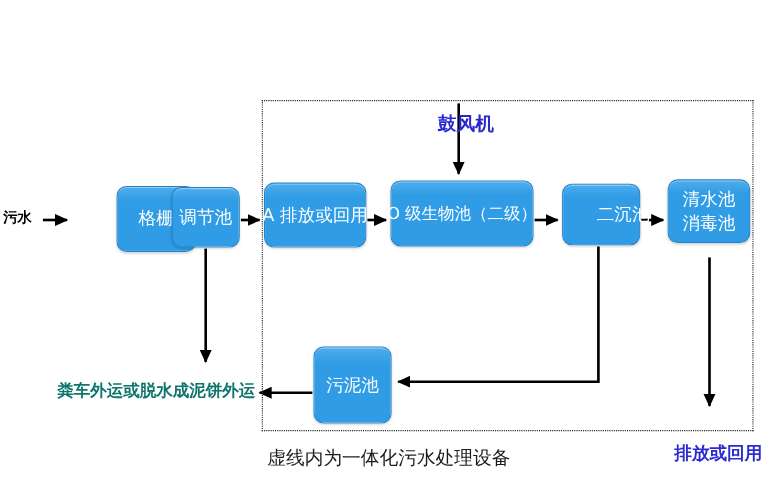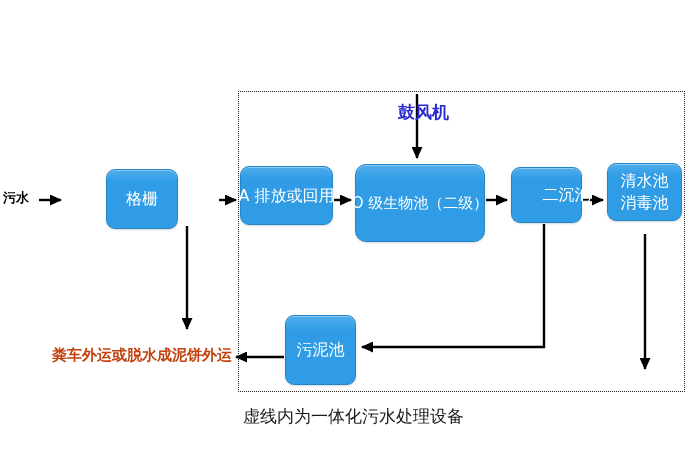--- a/index.html
+++ b/index.html
@@ -12,32 +12,32 @@
     position:absolute;display:flex;flex-direction:column;align-items:center;justify-content:center;
     background:linear-gradient(180deg,#4FACEC 0%,#2F9CE5 22%,#2F9CE5 100%);
     border:1px solid #2484C9;border-radius:9px;
     color:#ffffff;font-size:16px;font-weight:500;text-align:center;line-height:1.35;
     box-shadow:inset 0 1px 0 rgba(255,255,255,.35), 0 1px 2px rgba(0,0,0,.15);
     box-sizing:border-box;white-space:nowrap;
   }
   .node-grid      {left:66px; top:169px; width:72px;  height:60px;margin-left:40px;}
   .node-regulation{left:156px;top:170px; width:62px;  height:55px;}
   .node-abio      {left:240px;top:166px; width:93px;  height:59px;}
-  .node-obio      {left:355px;top:164px; width:130px; height:78px;font-size:15px;border-radius:11px;}
+  .node-obio      {left:355px;top:164px; width:130px; height:60px;font-size:15px;}
   .node-sediment  {left:511px;top:167px; width:71px;  height:56px;padding-left:40px;}
   .node-clearwater{left:607px;top:163px; width:75px;  height:58px;}
   .node-sludge    {left:285px;top:315px; width:71px;  height:70px;}
   .dashed-box{
     position:absolute;left:238px;top:91px;width:447px;height:301px;
     border:1.5px dotted #222;box-sizing:border-box;background:transparent;
   }
   .lbl{position:absolute;white-space:nowrap;}
   .lbl-source   {left:3px;  top:189px;font-size:13px;font-weight:700;color:#000000;}
   .lbl-blower   {left:398px;top:53px; font-size:17px;font-weight:700;color:#2828CE;margin-top:48px;}
-  .lbl-sludgeout{left:52px; top:346px;font-size:15px;font-weight:600;color:#c2410c;}
+  .lbl-sludgeout{left:52px; top:346px;font-size:15px;font-weight:600;color:#0f766e;}
   .lbl-discharge{left:613px;top:402px;font-size:16px;font-weight:600;color:#2B2BD0;}
   .lbl-caption  {left:243px;top:405px;font-size:17px;font-weight:400;color:#1a1a1a;}
 </style>
 </head>
 <body>
 
 <div class="stage">
 
   <svg class="arrows" width="700" height="450" viewBox="0 0 700 450">
     <defs>
@@ -61,20 +61,23 @@
   <div class="dashed-box"></div>
 
   <div class="lbl lbl-source">污水</div>
 
   <div class="lbl lbl-blower">鼓风机</div>
 
   <div class="node node-grid">
     <span>格栅</span>
   </div>
 
+  <div class="node node-regulation">
+    <span>调节池</span>
+  </div>
 
   <div class="node node-abio">
     <span>A 排放或回用</span>
   </div>
 
   <div class="node node-obio">
     <span>O 级生物池（二级）</span>
   </div>
 
   <div class="node node-sediment">
@@ -85,16 +88,17 @@
     <span>清水池</span>
     <span>消毒池</span>
   </div>
 
   <div class="node node-sludge">
     <span>污泥池</span>
   </div>
 
   <div class="lbl lbl-sludgeout">粪车外运或脱水成泥饼外运</div>
 
+  <div class="lbl lbl-discharge">排放或回用</div>
 
   <div class="lbl lbl-caption">虚线内为一体化污水处理设备</div>
 
 </div>
 
 </body></html>

